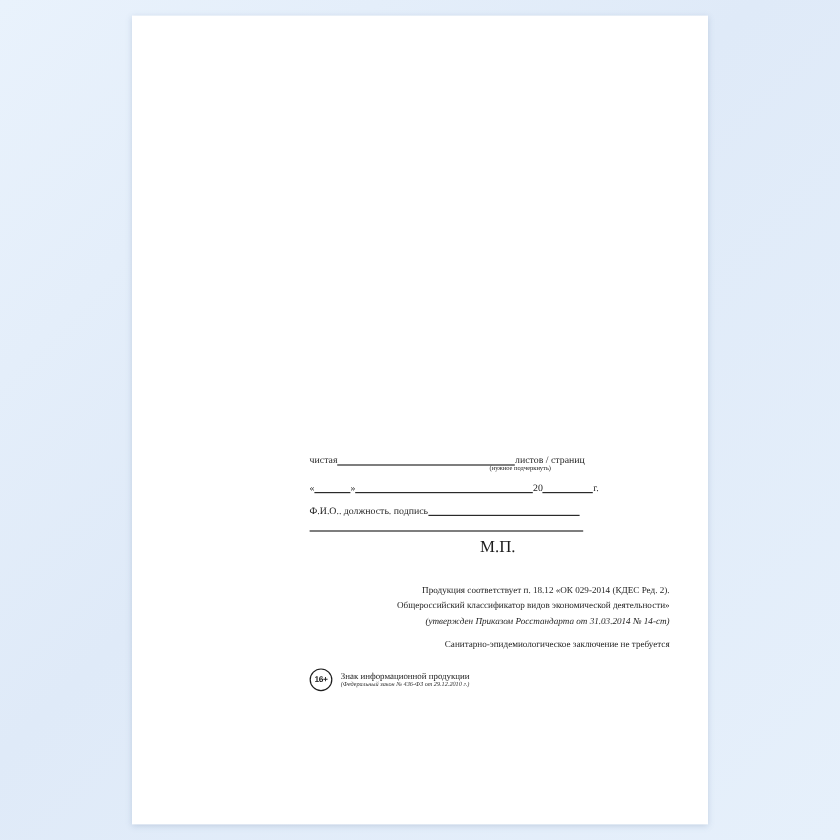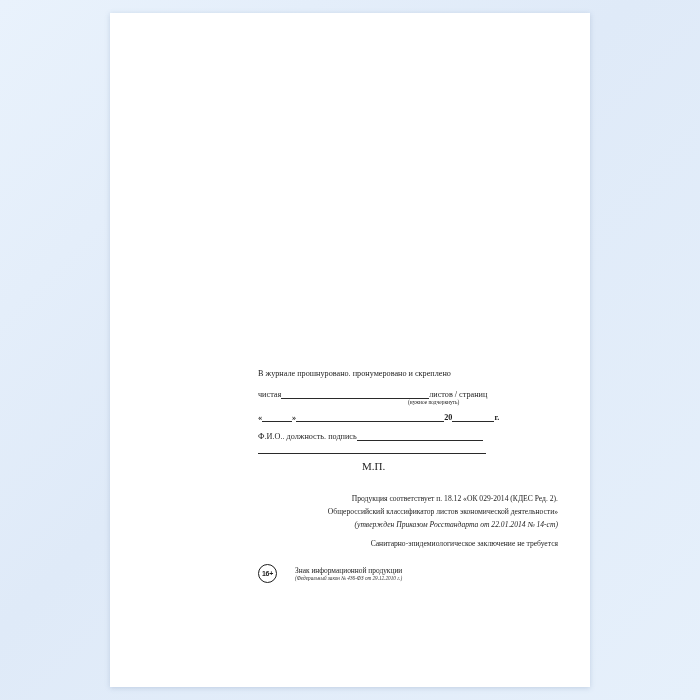--- a/index.html
+++ b/index.html
@@ -64,26 +64,26 @@
     height: 10px;
     margin-top: 2px;
   }
   .sub-note {
     font-size: 5.4px;
     color: #222;
     margin-left: 150px;
     margin-top: -1px;
     margin-bottom: 5px;
   }
-  .date-row { margin-top: 7px; margin-bottom: 9px; font-weight: bold; }
+  .date-row { margin-top: 7px; margin-bottom: 9px; }
   .fio-row { margin-top: 6px; }
   .mp {
-    font-size: 11px;
+    font-size: 14px;
     text-align: left;
-    margin-left: 80px;
+    margin-left: 118px;
     margin-top: 6px;
     padding-left: 24px;
   }
   .section-2 { margin-top: 22px; text-align: right; }
   .para {
     font-size: 7.6px;
     line-height: 1.42;
     margin-bottom: 9px;
     white-space: nowrap;
   }
@@ -102,59 +102,58 @@
     font-size: 7px;
     font-weight: bold;
     display: flex;
     align-items: center;
     justify-content: center;
     flex: 0 0 auto;
     font-family: "Liberation Sans", sans-serif;
     letter-spacing: -0.3px;
   }
   .mark-text {
-    margin-left: 18px;
+    margin-left: 7px;
     line-height: 1.25;
   }
   .mark-title { font-size: 7.4px; }
   .mark-sub { font-size: 5.2px; font-style: italic; color: #303030; }
 </style>
 </head>
 <body>
 
 <div class="backdrop"></div>
 
 <div class="page-sheet">
 
   <div class="doc-body">
 
     <div class="block-1">
-      <div class="line">В журнале прошнуровано. пронумеровано и скреплено</div>
 
       <div class="fill-row" style="margin-top:10px;">
         <span>чистая</span><span class="rule rule-long"></span><span>листов / страниц</span>
       </div>
       <div class="sub-note">(нужное подчеркнуть)</div>
 
       <div class="fill-row date-row">
         <span>«</span><span class="rule rule-tiny"></span><span>»</span><span class="rule rule-long"></span><span>20</span><span class="rule rule-short"></span><span>г.</span>
       </div>
 
       <div class="fill-row fio-row">
         <span>Ф.И.О.. должность. подпись</span><span class="rule rule-fio"></span>
       </div>
       <div class="rule-full"></div>
 
       <div class="mp">М.П.</div>
     </div>
 
     <div class="section-2">
       <div class="para tight">Продукция соответствует п. 18.12 «ОК 029-2014 (КДЕС Ред. 2).</div>
-      <div class="para tight">Общероссийский классификатор листов экономической деятельности»</div>
-      <div class="para ital">(утвержден Приказом Росстандарта от 22.01.2014 № 14-ст)</div>
+      <div class="para tight">Общероссийский классификатор видов экономической деятельности»</div>
+      <div class="para ital">(утвержден Приказом Росстандарта от 31.03.2014 № 14-ст)</div>
       <div class="para">Санитарно-эпидемиологическое заключение не требуется</div>
     </div>
 
     <div class="footer-mark">
       <div class="age-badge">16+</div>
       <div class="mark-text">
         <div class="mark-title">Знак информационной продукции</div>
         <div class="mark-sub">(Федеральный закон № 436-ФЗ от 29.12.2010 г.)</div>
       </div>
     </div>

